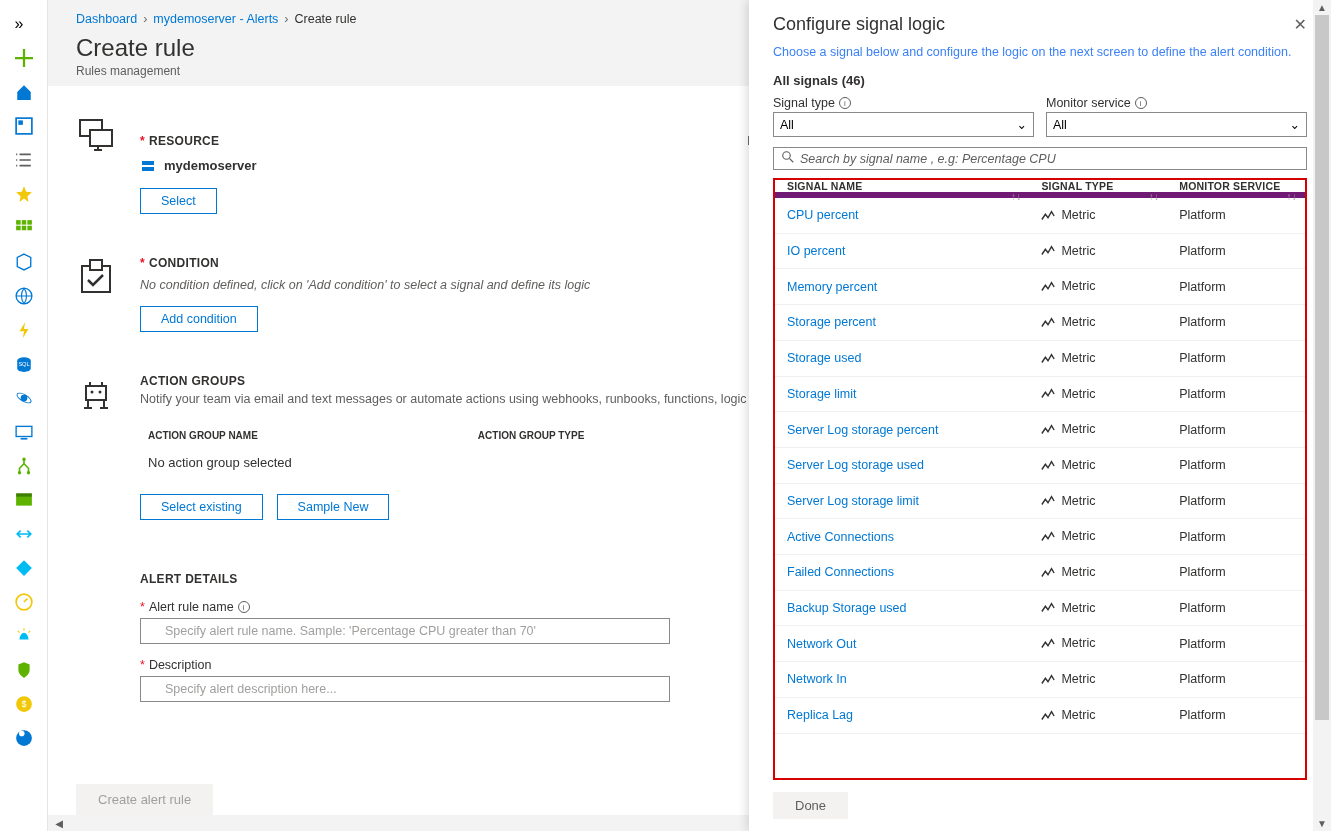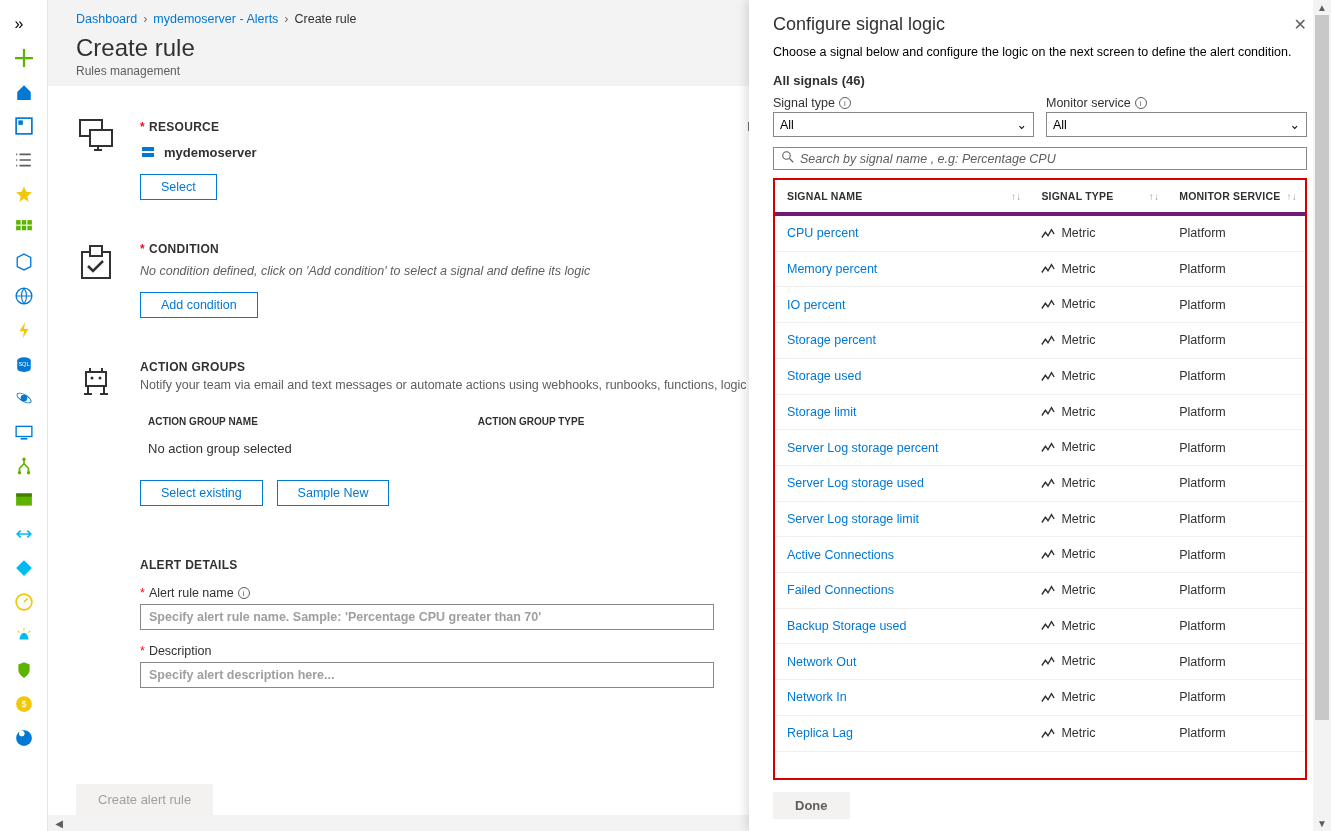--- a/index.html
+++ b/index.html
@@ -22,78 +22,78 @@
 .content { background: #fff; margin: 0 8px 0 0; padding: 28px 28px 88px; height: calc(100% - 80px); overflow-y: auto; }
 
 .section { display: flex; gap: 24px; margin-bottom: 42px; align-items: flex-start; }
 .section-icon { width: 40px; height: 40px; flex-shrink: 0; display:flex; align-items:center; justify-content:center; }
 .section-body { flex: 1; }
 .section-label { font-size: 12px; font-weight: 600; color: #323130; letter-spacing: 0.3px; }
 .section-label .req { color: #e81123; margin-right: 4px; }
 .section-subtext { font-size: 12.5px; color: #605e5c; margin-top: 4px; }
 .section-subtext a { color: #0078d4; text-decoration: none; }
 
-.resource-row { display: flex; gap: 60px; margin-top: 6px; }
+.resource-row { display: flex; gap: 60px; margin-top: 20px; }
 .resource-col { flex: 1; }
-.hierarchy-line { display: flex; align-items: center; gap: 8px; font-size: 13px; color: #323130; margin-top: 10px; }
+.hierarchy-line { display: flex; gap: 8px; font-size: 13px; color: #323130; margin-top: 10px; }
 .h-icon { width: 16px; height: 16px; display: inline-flex; }
 
 .btn { display: inline-block; border: 1px solid #0078d4; background: #fff; color: #0078d4; font-size: 12.5px; padding: 5px 20px; margin-top: 14px; cursor: pointer; }
 
 .italic-note { font-style: italic; color: #605e5c; font-size: 12.5px; margin-top: 8px; }
 
 .ag-table { margin-top: 20px; }
 .ag-table-header { display: flex; gap: 220px; font-size: 10px; font-weight: 700; color: #323130; padding: 4px 8px; }
 .ag-table-empty { font-size: 13px; color: #323130; padding: 10px 8px; }
 .btn-group { display: flex; gap: 14px; }
 
 .alert-details { margin-top: 10px; }
 .field-label { font-size: 12.5px; color: #323130; margin-top: 14px; display: flex; align-items: center; gap: 4px; }
 .field-label .req { color: #e81123; }
-.field-input { width: 574px; margin-top: 4px; padding: 5px 8px; font-size: 12.5px; border: 1px solid #8a8886; background: #fff; color: #323130; font-weight: bold; }
+.field-input { width: 530px; margin-top: 4px; padding: 5px 24px; font-size: 12.5px; border: 1px solid #8a8886; background: #fff; color: #323130; }
 .field-input::placeholder { color: #a19f9d; }
 
 .footer-bar { position: absolute; left: 0; right: 0; bottom: 16px; padding: 0 28px; }
 .create-btn { background: #f3f2f1; color: #a19f9d; border: none; padding: 8px 22px; font-size: 13px; cursor: not-allowed; }
 
 .hscroll { position:absolute; bottom:0; left:0; right:0; height:16px; background:#f3f3f3; display:flex; align-items:center; padding:0 4px; }
 .hscroll .arrow { width:14px; text-align:center; color:#605e5c; font-size:10px; }
 .hscroll .thumb { height:14px; width:60px; background:#c8c8c8; margin-left:auto; margin-right:400px; }
 
 
 .panel { position: absolute; right: 0; top: 0; width: 582px; height: 831px; background: #fff; box-shadow: -2px 0 10px rgba(0,0,0,0.15); display: flex; flex-direction: column; z-index: 50; }
 .panel-header { padding: 14px 24px 4px; display: flex; align-items: center; justify-content: center; }
 .panel-title { font-size: 18px; font-weight: 400; flex: 1; color: #323130; }
 .panel-close { font-size: 16px; color: #605e5c; cursor: pointer; }
-.panel-desc { padding: 6px 24px 10px; font-size: 12.5px; color: #000000; }
+.panel-desc { padding: 6px 24px 10px; font-size: 12.5px; color: #3b82f6; }
 .panel-allsig { padding: 4px 24px 8px; font-size: 13px; font-weight: 600; color: #323130; }
 .panel-filters { padding: 0 24px; display: flex; gap: 12px; }
 .filter-col { flex: 1; }
 .filter-label { font-size: 12.5px; color: #323130; margin-bottom: 2px; display:flex; align-items:center; gap:4px; }
 .filter-select { width: 100%; padding: 4px 6px; font-size: 12.5px; border: 1px solid #8a8886; background: #fff; position:relative; display:flex; align-items:center; justify-content:space-between; cursor:pointer; }
 .search-row { padding: 10px 24px 0; }
 .search-box { display: flex; align-items: center; border: 1px solid #8a8886; padding: 3px 8px; font-size: 12.5px; width:100%; }
 .search-box input { border: none; outline: none; flex: 1; font-style: italic; color: #323130; font-size:12.5px; }
 .search-box input::placeholder { color:#605e5c; font-style:italic; }
 .search-box .sicon { color: #605e5c; margin-right: 6px; }
 
 .table-wrap { margin: 8px 24px 0; border: 2px solid #d60000; flex: 1; overflow-y: auto; position:relative; }
 .sig-table { width: 100%; border-collapse: collapse; font-size: 12.5px; }
-.sig-table thead th { text-align: left; font-size: 10.5px; font-weight: 600; color: #323130; padding: 10px 12px; border-bottom: 4px solid #701a75; letter-spacing: 0.2px; position:relative; }
+.sig-table thead th { text-align: left; font-size: 10.5px; font-weight: 600; color: #323130; padding: 0 12px; border-bottom: 6px solid #701a75; letter-spacing: 0.2px; position:relative; }
 .sig-table thead th .sort-ind { color:#a19f9d; font-size:10px; position:absolute; right:8px; top:11px; }
 .sig-table tbody td { padding: 10px 12px; border-bottom: 1px solid #f0f0f0; color: #323130; vertical-align:middle; }
 .sig-table tbody td.signal-name { color: #0078d4; cursor: pointer; }
 .sig-table tbody td .mticon { display:inline-flex; vertical-align:middle; margin-right:6px; }
 
 .panel-vscroll { position:absolute; right:0; top:0; bottom:0; width:18px; background:#f3f3f3; display:flex; flex-direction:column; align-items:center; padding:2px 0; }
 .panel-vscroll .arrow { font-size:10px; color:#605e5c; }
 .panel-vscroll .thumb { width:14px; flex:1; margin:2px 0; background: linear-gradient(#c8c8c8 0 88%, transparent 88%); }
 
 .panel-footer { padding: 12px 24px; }
-.panel-footer .done { background: #f3f2f1; color: #605e5c; border: none; padding: 6px 22px; font-size: 13px; cursor: pointer; font-weight: bold; }
+.panel-footer .done { background: #f3f2f1; color: #605e5c; border: none; padding: 6px 22px; font-size: 13px; cursor: pointer; }
 
 .info-icon { width:12px; height:12px; display:inline-flex; align-items:center; justify-content:center; border-radius:50%; border:1px solid #605e5c; font-size:8px; color:#605e5c; }
 </style>
 </head>
 <body>
 
 <div class="left-nav">
   <div class="navicon">
       <span>»</span>
     </div>
@@ -405,30 +405,30 @@
           <tr>
             <td class="signal-name">CPU percent</td>
             <td><span class="mticon">
                 <svg width="14" height="14" viewBox="0 0 16 16">
                   <path d="M1 12l4-6 3 4 4-7 3 5" fill="none" stroke="#323130" stroke-width="1.6"></path>
                 </svg>
               </span>Metric</td>
             <td>Platform</td>
           </tr>
           <tr>
+            <td class="signal-name">IO percent</td>
+            <td><span class="mticon">
+                <svg width="14" height="14" viewBox="0 0 16 16">
+                  <path d="M1 12l4-6 3 4 4-7 3 5" fill="none" stroke="#323130" stroke-width="1.6"></path>
+                </svg>
+              </span>Metric</td>
+            <td>Platform</td>
+          </tr>
+          <tr>
             <td class="signal-name">Memory percent</td>
-            <td><span class="mticon">
-                <svg width="14" height="14" viewBox="0 0 16 16">
-                  <path d="M1 12l4-6 3 4 4-7 3 5" fill="none" stroke="#323130" stroke-width="1.6"></path>
-                </svg>
-              </span>Metric</td>
-            <td>Platform</td>
-          </tr>
-          <tr>
-            <td class="signal-name">IO percent</td>
             <td><span class="mticon">
                 <svg width="14" height="14" viewBox="0 0 16 16">
                   <path d="M1 12l4-6 3 4 4-7 3 5" fill="none" stroke="#323130" stroke-width="1.6"></path>
                 </svg>
               </span>Metric</td>
             <td>Platform</td>
           </tr>
           <tr>
             <td class="signal-name">Storage percent</td>
             <td><span class="mticon">

